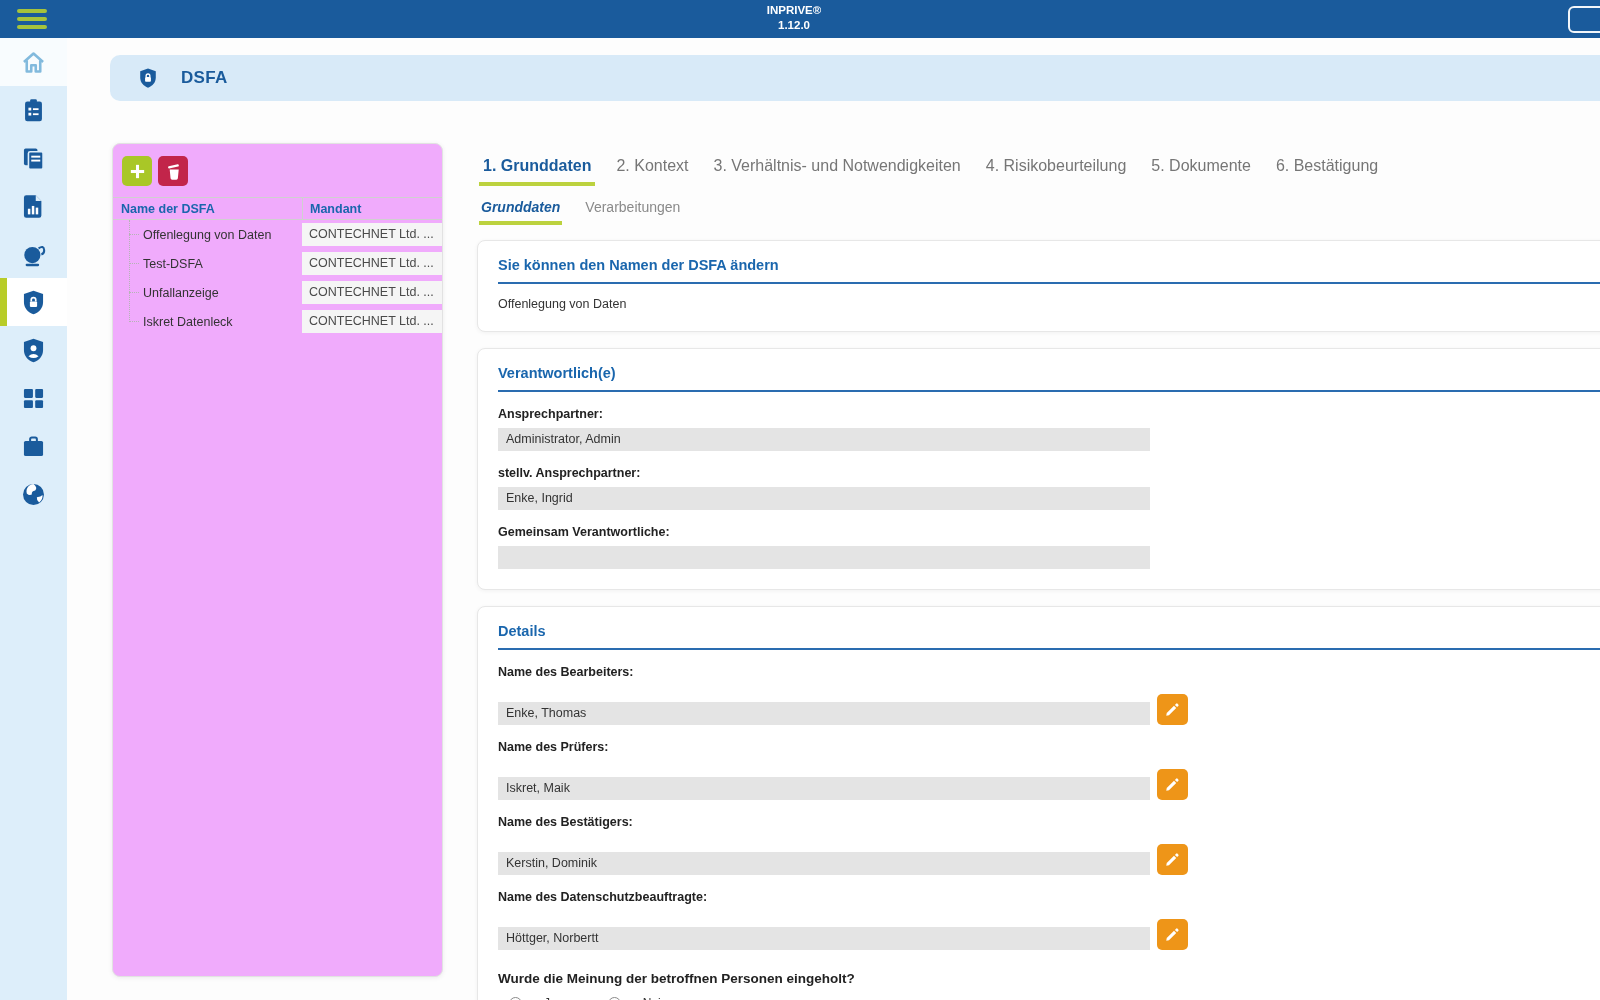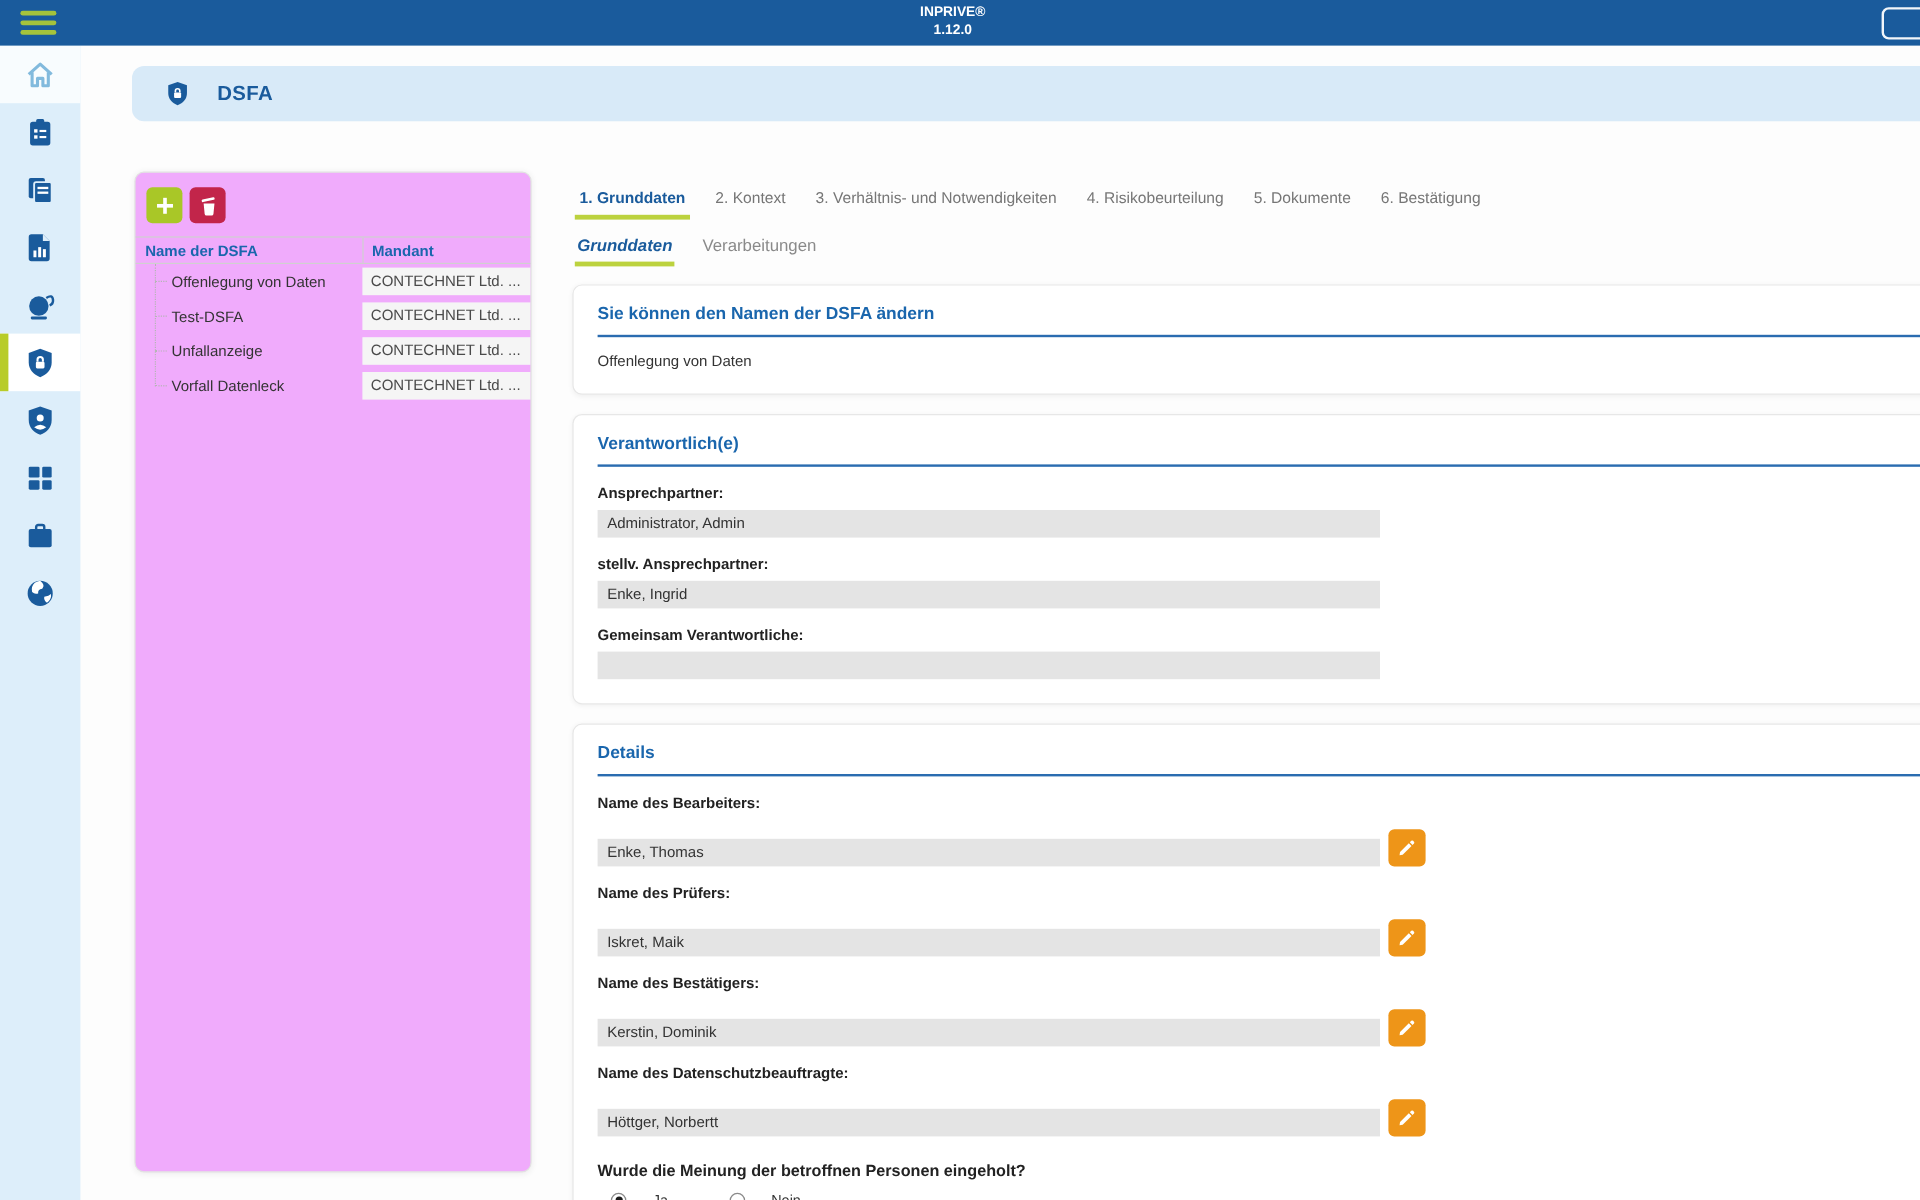--- a/index.html
+++ b/index.html
@@ -57,21 +57,21 @@
   .tree-row { display:flex; height:29px; align-items:center; position:relative; cursor:pointer; }
   .tree-row::before { content:""; position:absolute; left:16px; top:14px; width:10px;
     border-top:1px dotted #b5b5b5; }
   .td-name { width:189px; padding-left:30px; color:#333; white-space:nowrap; overflow:hidden; }
   .td-mandant { flex:1; padding-left:7px; color:#4a4a4a; background:#f5f5f5; height:23px;
     line-height:23px; white-space:nowrap; overflow:hidden; }
 
   
   .main { position:absolute; left:477px; top:155px; width:1185px; }
   .wizard-tabs { display:flex; gap:17px; padding-left:2px; margin-bottom:11px; }
-  .wtab { font-size:13px; color:#767676; padding:2px 4px 7px 4px; cursor:pointer; white-space:nowrap; }
+  .wtab { font-size:16px; color:#767676; padding:2px 4px 7px 4px; cursor:pointer; white-space:nowrap; }
   .wtab.active { color:#1a5b9c; font-weight:bold; border-bottom:4px solid #bcd23e; }
   .sub-tabs { display:flex; gap:21px; padding-left:2px; margin-bottom:15px; }
   .stab { font-size:14px; color:#8a8a8a; padding:2px 2px 6px 2px; cursor:pointer; }
   .stab.active { color:#1a5b9c; font-weight:bold; border-bottom:4px solid #bcd23e;font-style:italic; }
 
   .card { background:#fff; border:1px solid #e7e7e7; border-radius:8px;
     box-shadow:0 1px 4px rgba(0,0,0,.05); padding:16px 20px 20px 20px; }
   .card + .card { margin-top:16px; }
   .card-title { color:#1a66ad; font-size:14.5px; font-weight:bold; }
   .card-rule { border:none; border-top:2px solid #2a6cb0; margin-top:9px; }
@@ -227,21 +227,21 @@
       </div>
       <div class="tree-row">
         <div class="td-name">Test-DSFA</div>
         <div class="td-mandant">CONTECHNET Ltd. ...</div>
       </div>
       <div class="tree-row">
         <div class="td-name">Unfallanzeige</div>
         <div class="td-mandant">CONTECHNET Ltd. ...</div>
       </div>
       <div class="tree-row">
-        <div class="td-name">Vorfall Datenleck</div>
+        <div class="td-name">Iskret Datenleck</div>
         <div class="td-mandant">CONTECHNET Ltd. ...</div>
       </div>
     </div>
   </div>
 </div>
 
 <div class="main">
 
   <div class="wizard-tabs">
     <div class="wtab active">1. Grunddaten</div>

